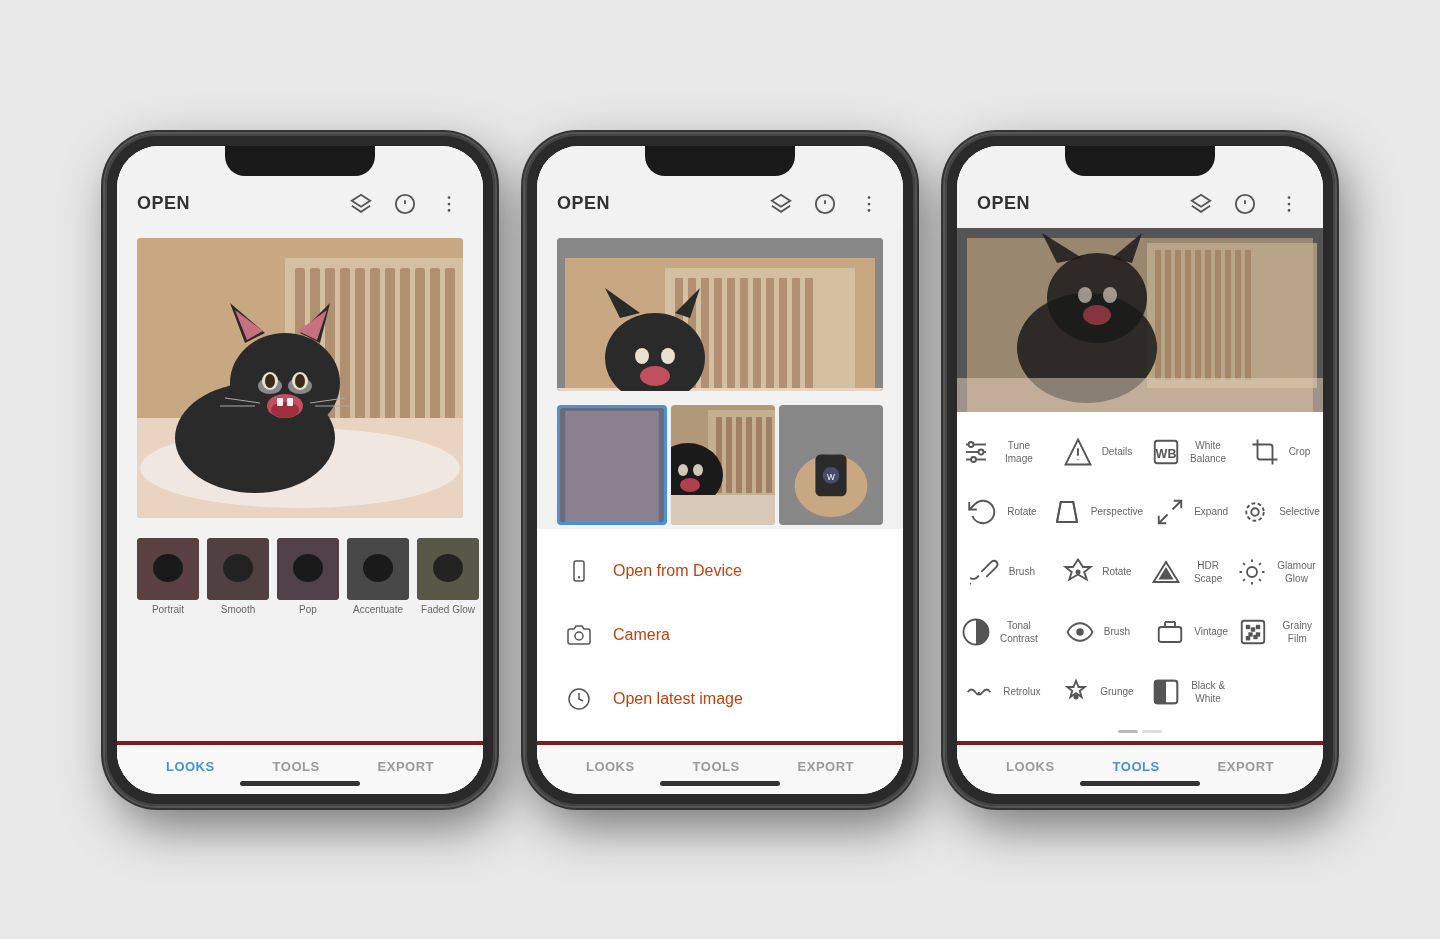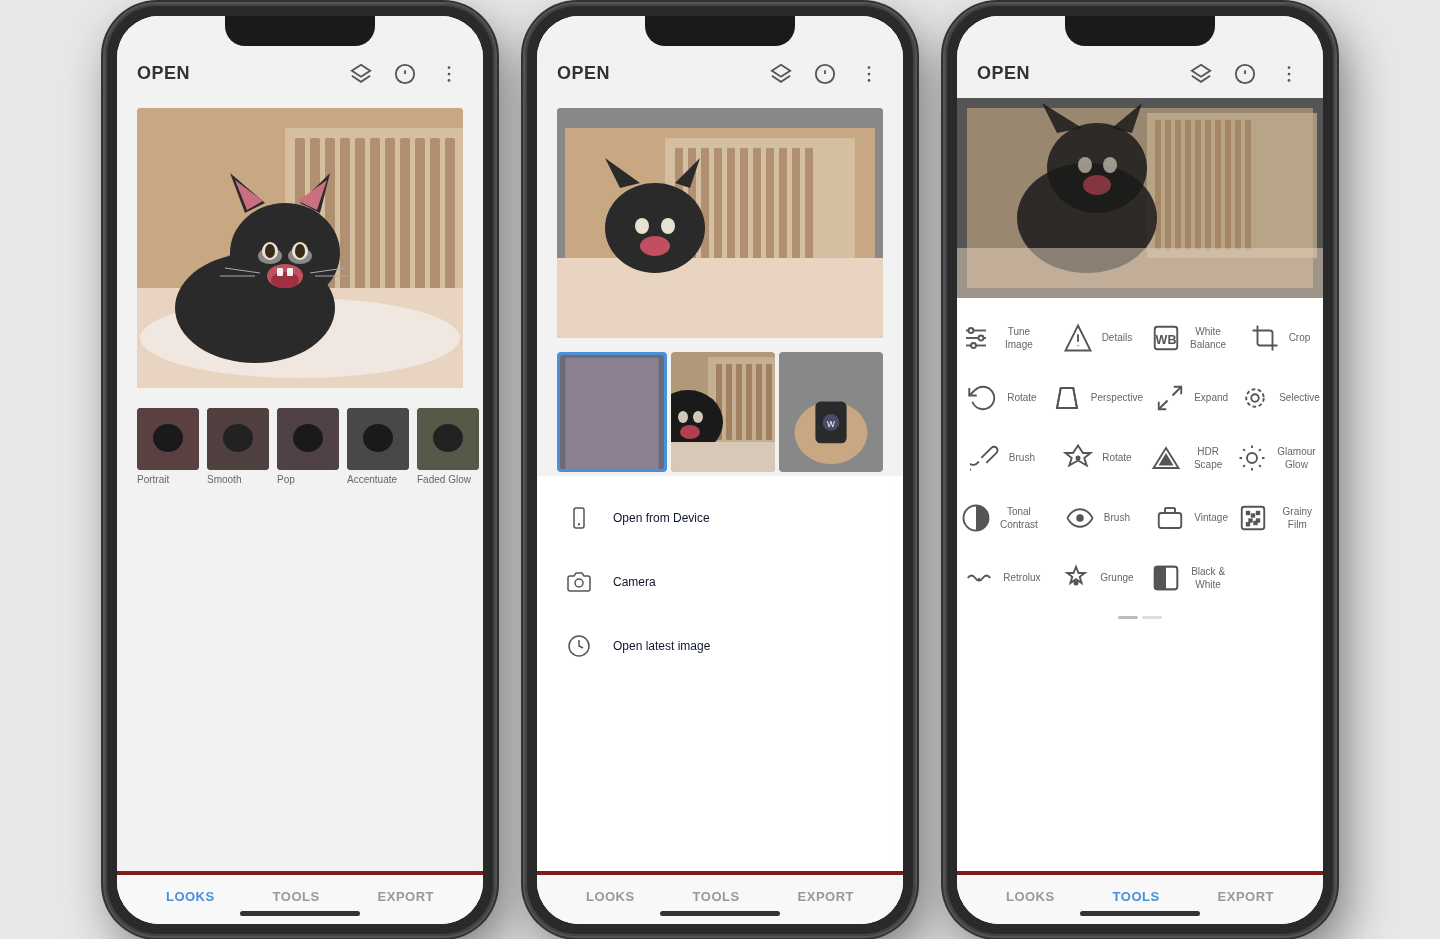--- a/index.html
+++ b/index.html
@@ -17,21 +17,21 @@
     .phones-container {
       display: flex;
       gap: 30px;
       align-items: center;
       justify-content: center;
     }
 
     
     .phone {
       width: 390px;
-      height: 932px;
+      height: 672px;
       background: #2a2a2a;
       border-radius: 52px;
       position: relative;
       box-shadow: 
         0 0 0 2px #555,
         0 0 0 4px #333,
         inset 0 0 0 2px #444,
         10px 20px 50px rgba(0,0,0,0.5);
       overflow: hidden;
     }
@@ -133,21 +133,21 @@
     .looks-strip {
       display: flex;
       gap: 8px;
       padding: 10px 20px;
       overflow: hidden;
     }
 
     .look-item {
       display: flex;
       flex-direction: column;
-      align-items: flex-start;
+      align-items: center;
       gap: 4px;
       flex-shrink: 0;
     }
 
     .look-thumb {
       width: 62px;
       height: 62px;
       border-radius: 4px;
       background: #666;
       overflow: hidden;
@@ -222,22 +222,22 @@
     .menu-icon {
       width: 28px;
       height: 28px;
       color: #555;
       display: flex;
       align-items: center;
       justify-content: center;
     }
 
     .menu-text {
-      font-size: 12px;
-      color: #0f172a;
+      font-size: 16px;
+      color: #c2410c;
       font-weight: 400;
     }
 
     
     .photo-top {
       height: 200px;
       background: #555;
       overflow: hidden;
     }
 

